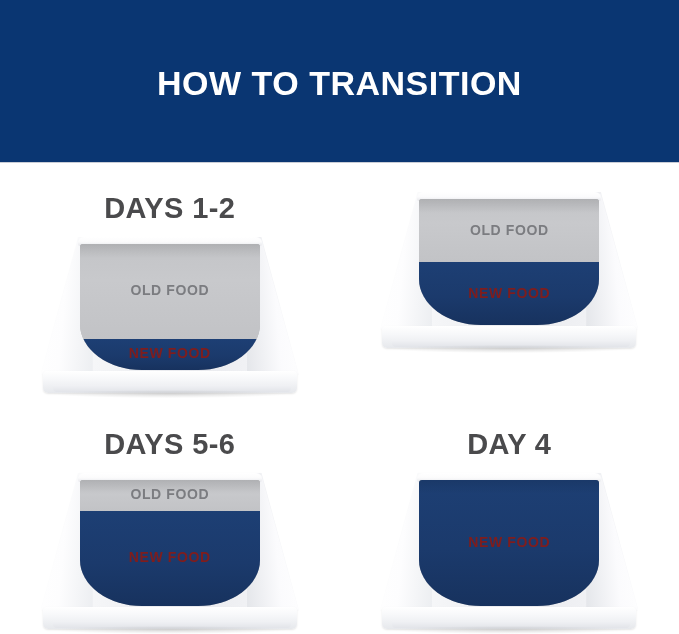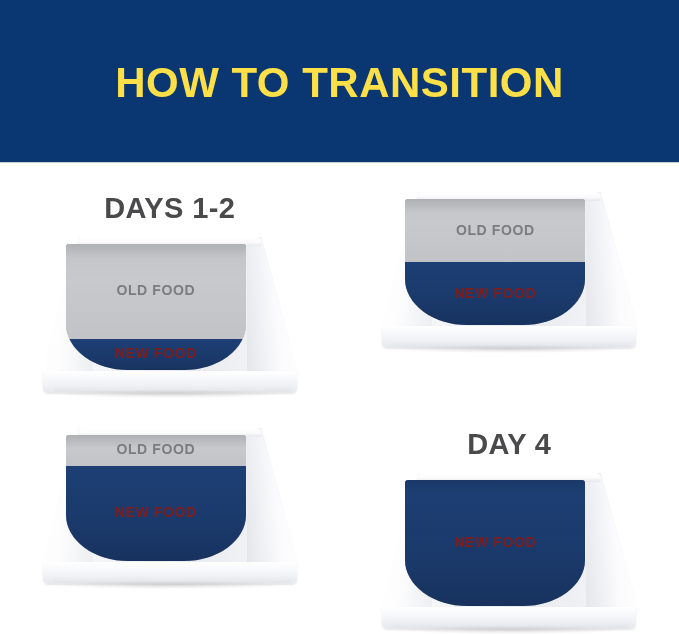--- a/index.html
+++ b/index.html
@@ -13,23 +13,23 @@
 
   
   .banner{
     position:absolute;left:0;top:0;width:679px;height:162px;
     background:#0a3672;
     display:flex;flex-direction:column;
     align-items:center;justify-content:center;
     box-sizing:border-box;padding-top:4px;
   }
   .banner-line{
-    color:#fde047;
+    color:#ffffff;
     font-weight:bold;
-    font-size:42px;
+    font-size:34px;
     line-height:48px;
     letter-spacing:0.5px;
     text-align:center;
     white-space:nowrap;
     font-family:"Liberation Sans","DejaVu Sans",sans-serif;
   }
   .banner-sep{
     position:absolute;left:0;top:162px;width:679px;height:1px;
     background:#c9cdd6;
   }
@@ -84,21 +84,21 @@
     clip-path:polygon(72% 0%, 100% 0%, 100% 100%, 0% 100%);
   }
   .wall-r{
     position:absolute;right:0;top:2px;width:52px;height:136px;
     background:linear-gradient(265deg,#ffffff 0%,#fbfbfd 45%,#e4e6ea 100%);
     clip-path:polygon(0% 0%, 28% 0%, 100% 100%, 0% 100%);
   }
 
   
   .cavity{
-    position:absolute;left:25px;top:7px;width:180px;height:126px;
+    position:absolute;left:39px;top:7px;width:180px;height:126px;
     border-radius:3px 3px 62px 62px / 3px 3px 46px 46px;
     overflow:hidden;
     background:#cfd0d3;
     box-shadow:inset 0 2px 4px rgba(0,0,0,0.13),
                inset 0 -3px 7px rgba(0,0,0,0.10);
   }
   
   .old-food{
     position:absolute;left:0;top:0;width:100%;height:100%;
     background:linear-gradient(180deg,#c3c4c7 0%,#c8c9cc 38%,#c2c3c6 100%);
@@ -188,20 +188,21 @@
           <div class="lbl lbl-new" style="top: 85.5px;">NEW FOOD</div>
         </div>
         <div class="bowl-base">
           <div class="bowl-base-lip"></div>
         </div>
         <div class="bowl-shadow"></div>
       </div>
     </div>
 
     <div class="panel">
+      <div class="panel-title">DAYS 5-6</div>
       <div class="bowl">
         <div class="bowl-body"></div>
         <div class="wall-l"></div>
         <div class="wall-r"></div>
         <div class="bowl-rim"></div>
         <div class="cavity">
           <div class="old-food" style="height: 25%;"></div>
           <div class="new-food" style="height: 75%;"></div>
           <div class="cavity-gloss"></div>
           <div class="lbl lbl-old" style="top: 6.75px;">OLD FOOD</div>

